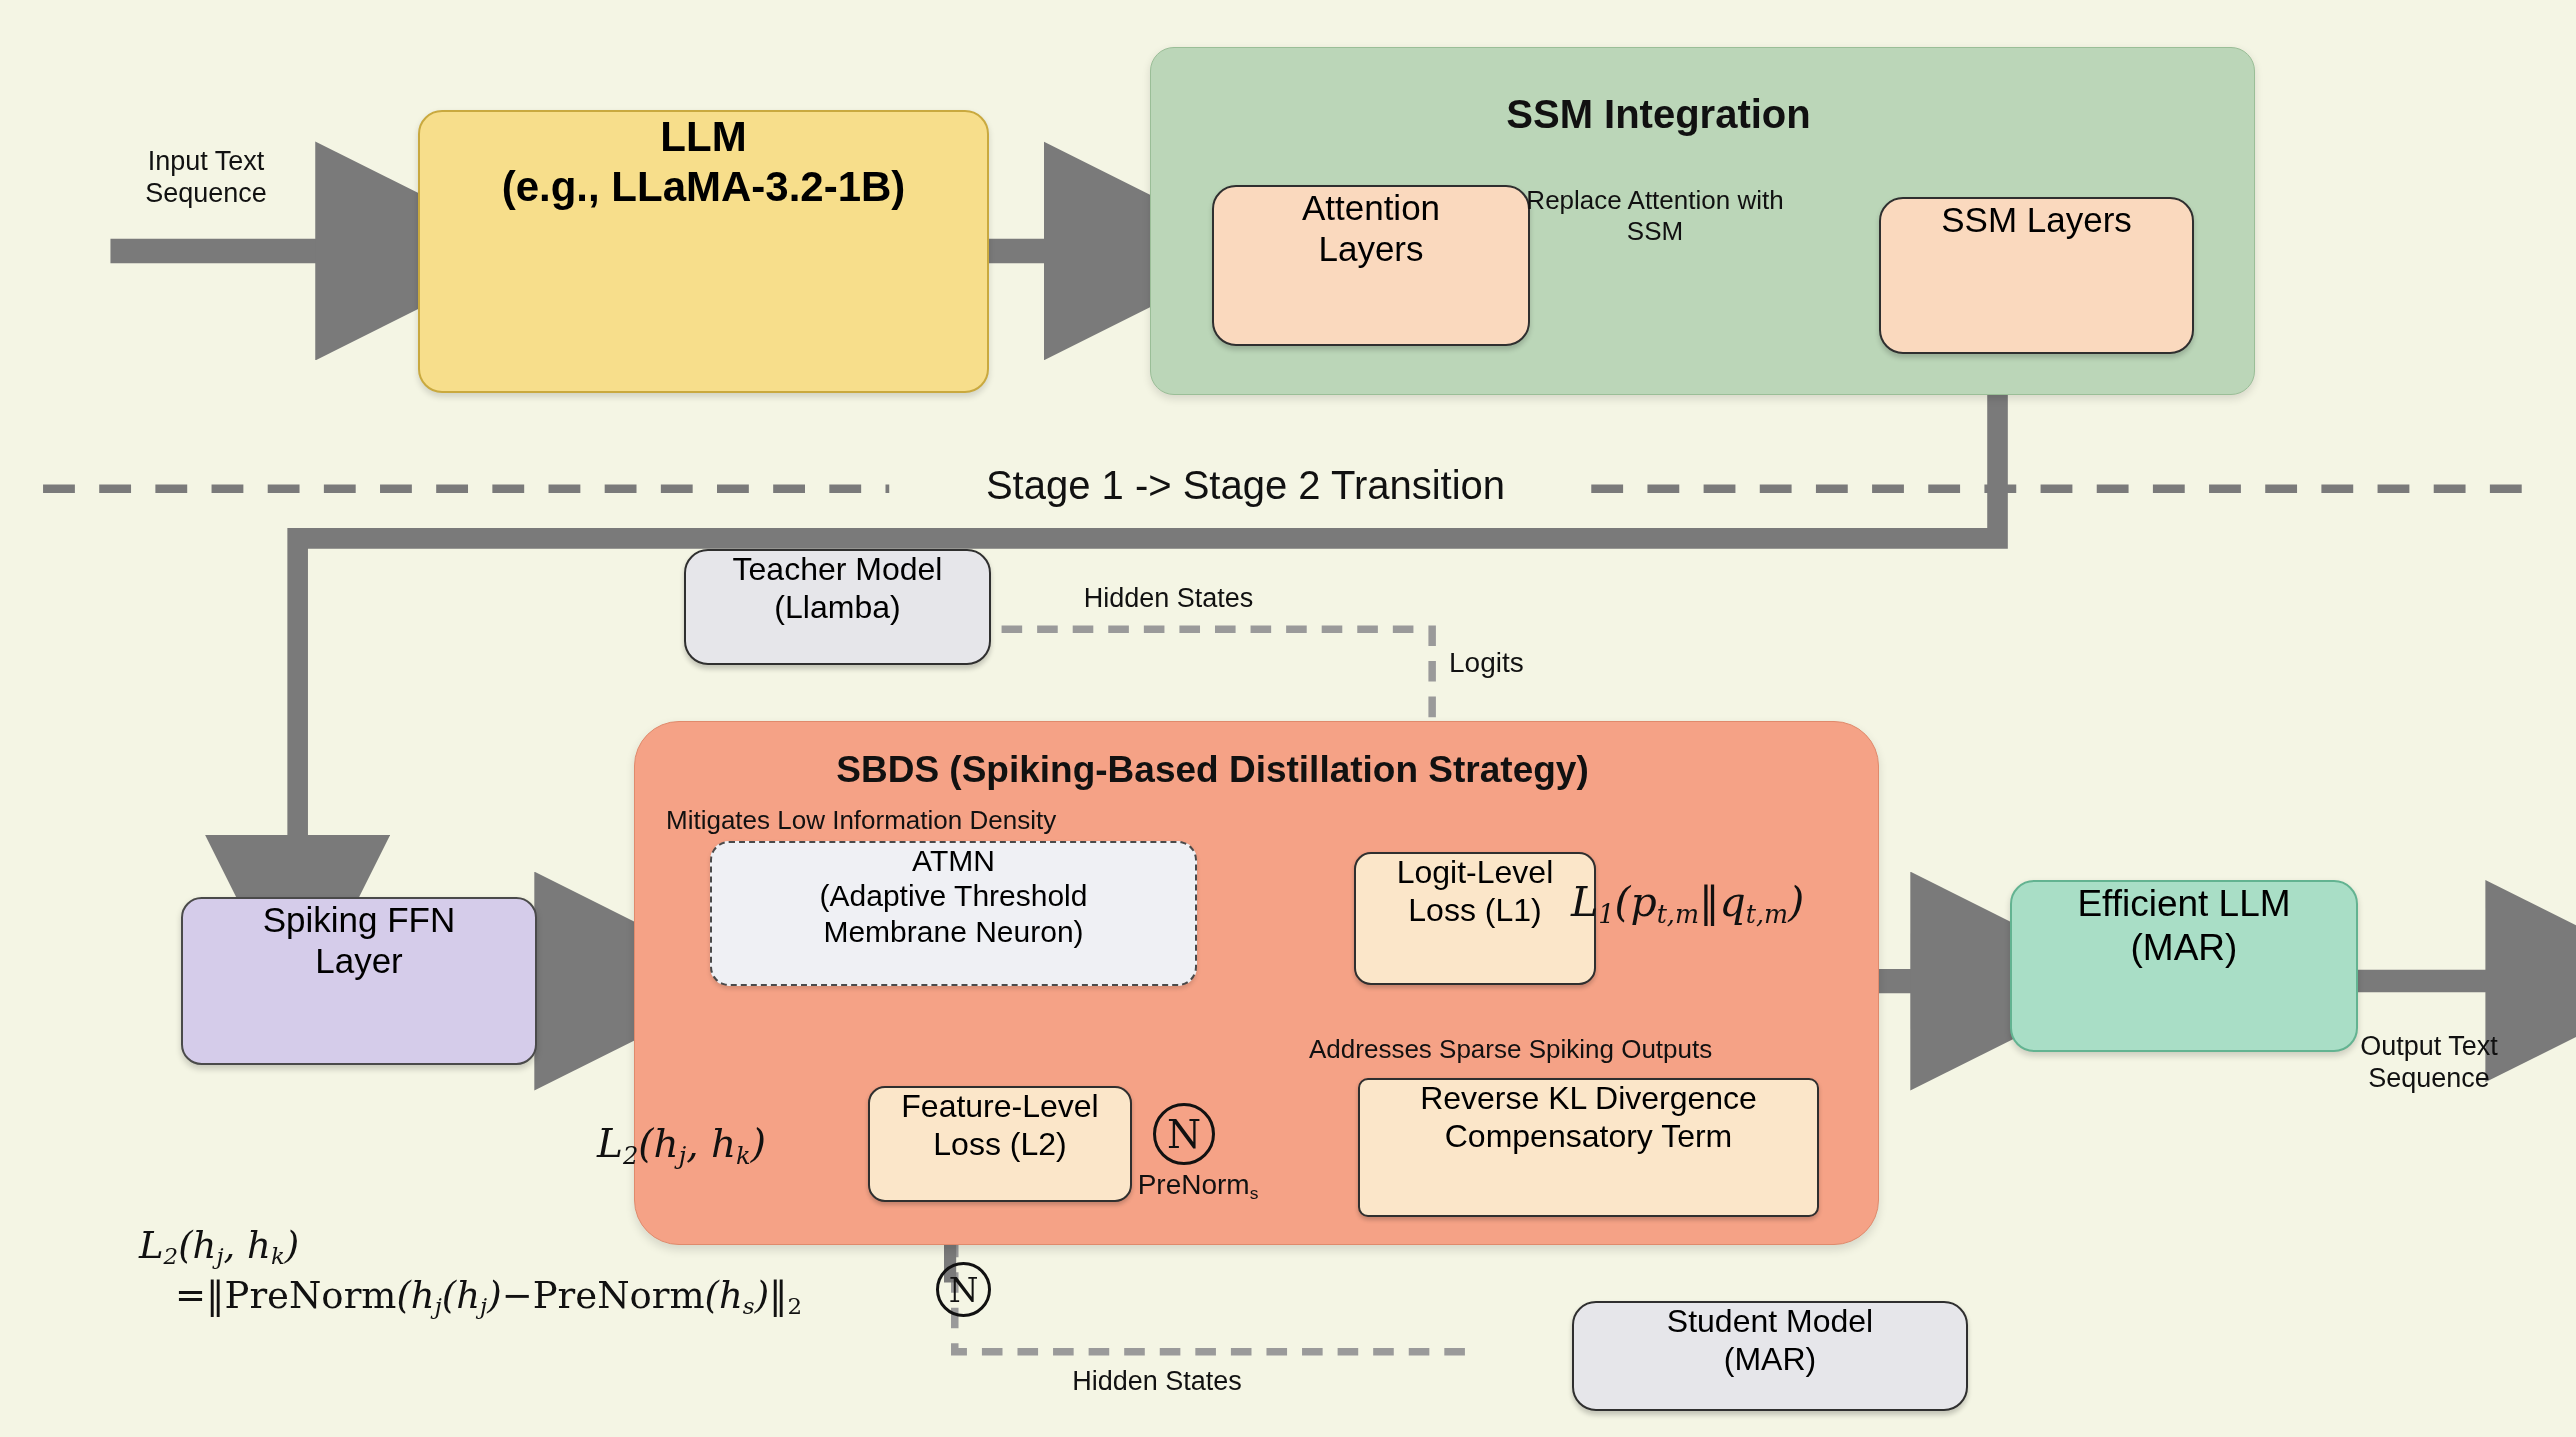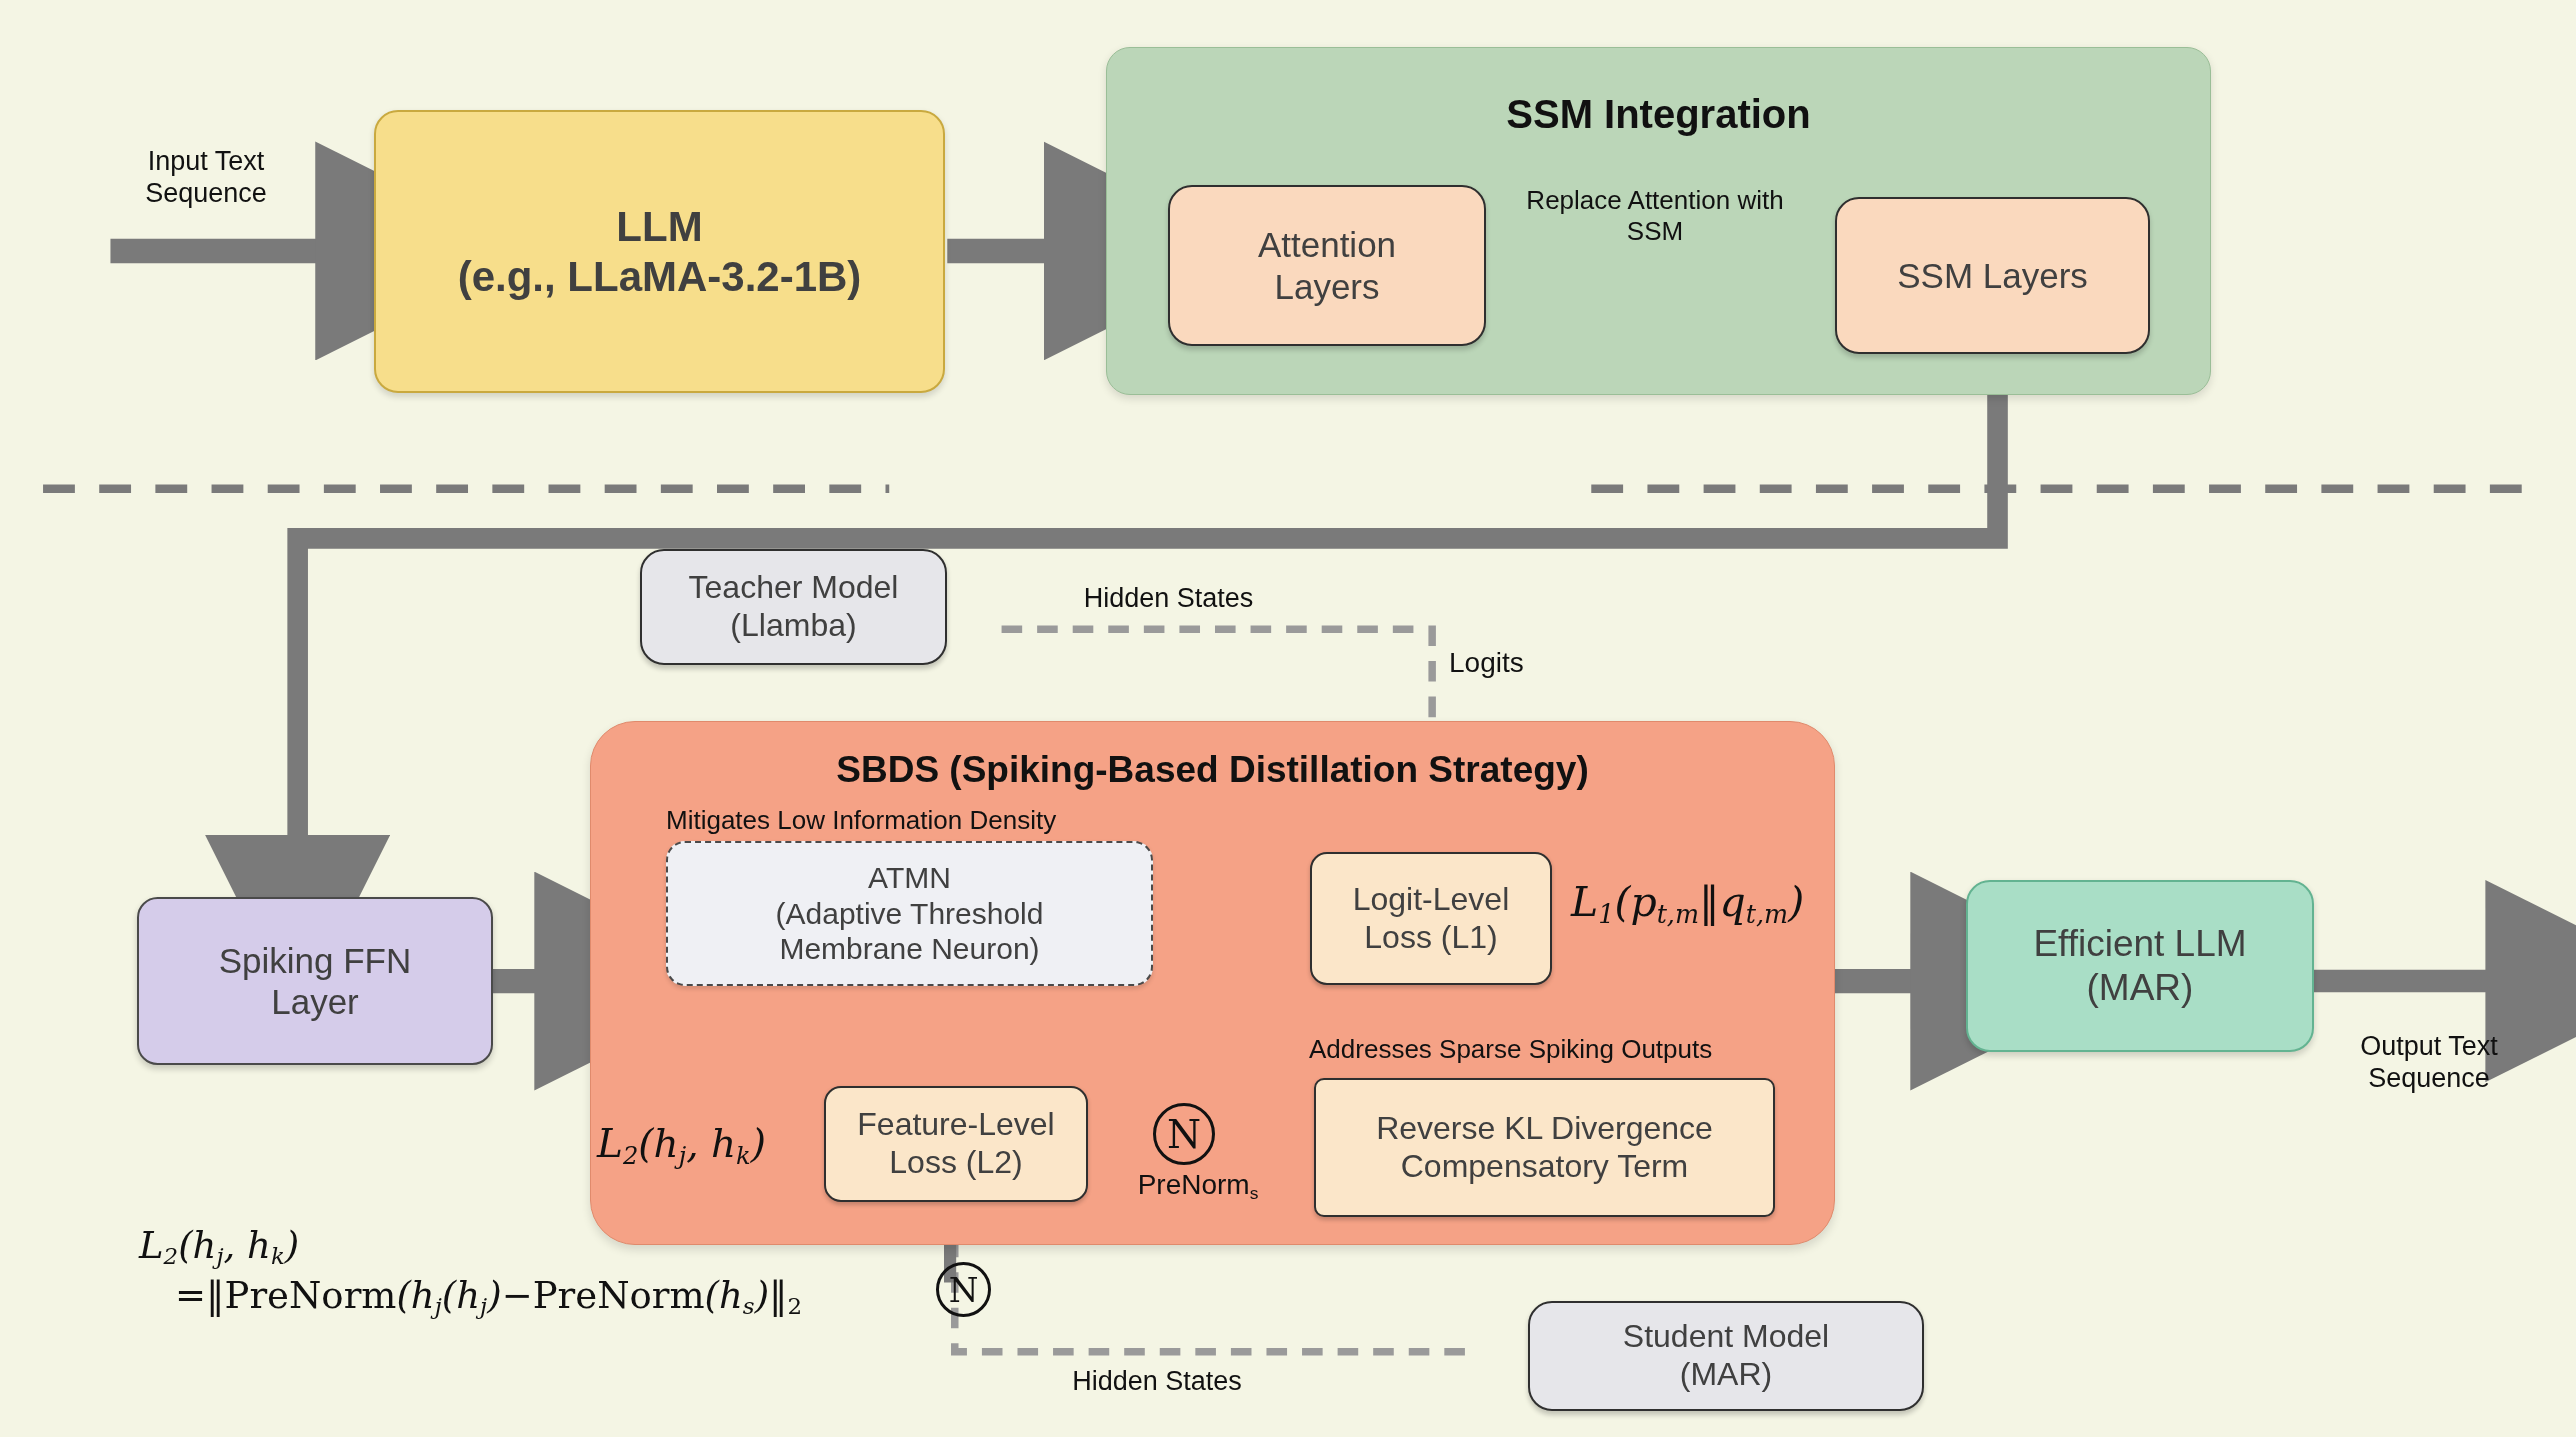--- a/index.html
+++ b/index.html
@@ -7,23 +7,23 @@
   body{
     width:2576px;height:1438px;
     background:#F4F5E4;
     font-family:"Liberation Sans", sans-serif;
     overflow:hidden;
     position:relative;
   }
   #stage{position:absolute;left:0;top:0;width:2576px;height:1438px;}
   svg#wires{position:absolute;left:0;top:0;width:2576px;height:1438px;pointer-events:none;}
 
-  .node{position:absolute;box-sizing:border-box;display:flex;align-items:center;
+  .node{position:absolute;box-sizing:border-box;display:flex;
         justify-content:center;text-align:center;line-height:1.18;
-        color:#404040;z-index:5;}
+        color:#000000;z-index:5;margin-left:44px;}
   .node .lbl{white-space:pre-line;}
 
   .rounded{border-radius:24px;}
 
   
   .c-llm     {background:#F7DE8B;border:2.8px solid #C9A93F;box-shadow:0 3.7px 6.6px rgba(0,0,0,.14);}
   .c-ssmgrp  {background:#BBD6B8;border:1.9px solid #9ABE97;box-shadow:0 3.7px 8.4px rgba(0,0,0,.12);}
   .c-peach   {background:#FAD9BE;border:2.8px solid #2f2f2f;box-shadow:0 3.7px 5.6px rgba(0,0,0,.18);}
   .c-purple  {background:#D5CCEA;border:2.8px solid #4a4a4a;box-shadow:0 3.7px 6.6px rgba(0,0,0,.18);}
   .c-sbds    {background:#F5A286;border:1.9px solid #E08A6C;box-shadow:0 4.7px 9.4px rgba(0,0,0,.12);}
@@ -135,20 +135,21 @@
 Layers</span>
 </div>
 
 <div class="free" style="left:1505px;top:185px;width:300px;font-size:26px;">Replace Attention
 with SSM</div>
 
 <div class="node rounded c-peach" style="left:1835px;top:197px;width:315px;height:157px;font-size:35px;">
   <span class="lbl">SSM Layers</span>
 </div>
 
+<div class="free" style="left:899px;top:461px;width:693px;font-size:40px;">Stage 1 -&gt; Stage 2 Transition</div>
 
 <div class="node rounded c-grey" style="left:640px;top:549px;width:307px;height:116px;font-size:32px;">
   <span class="lbl">Teacher Model
 (Llamba)</span>
 </div>
 <div class="free" style="left:1047px;top:582px;width:243px;font-size:27px;">Hidden States</div>
 <div class="free left" style="left:1449px;top:646px;width:187px;font-size:28px;">Logits</div>
 
 <div class="node rounded c-sbds" style="left:590px;top:721px;width:1245px;height:524px;border-radius:45px;"></div>
 <div class="grouptitle" style="left:590px;top:749px;width:1245px;font-size:37px;">SBDS (Spiking-Based Distillation Strategy)</div>

